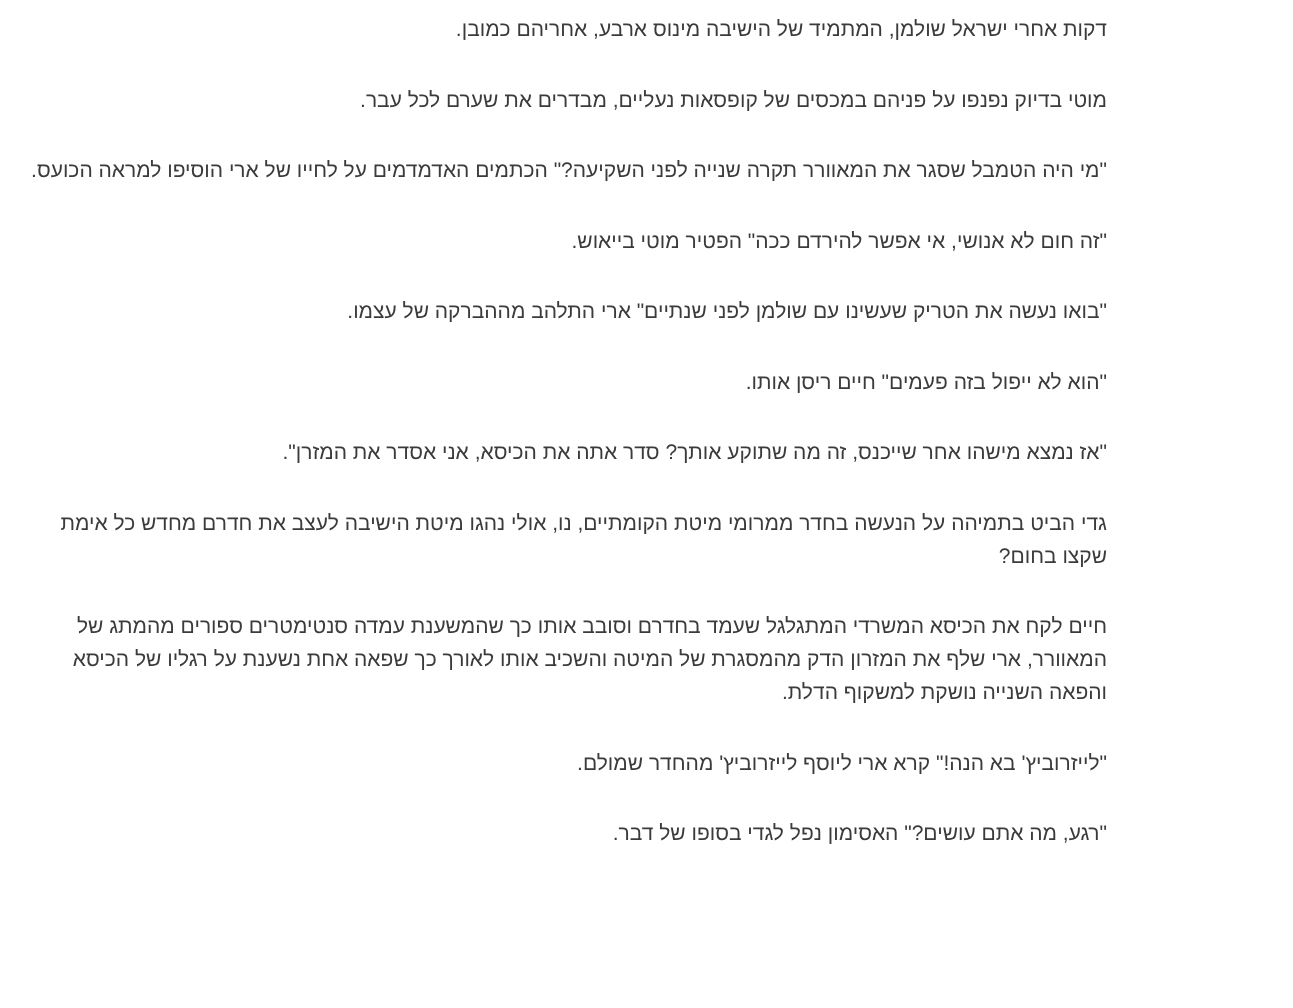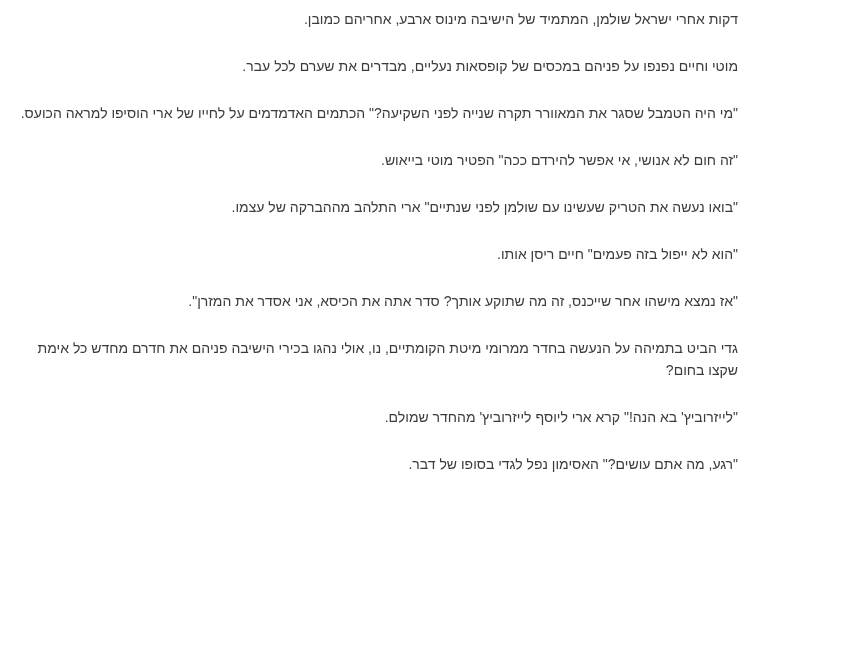--- a/index.html
+++ b/index.html
@@ -26,22 +26,23 @@
     text-align: right;
     unicode-bidi: plaintext;
   }
 </style>
 </head>
 <body style="background: rgb(255, 255, 255);">
 
 <main class="doc" dir="rtl" style="color: rgb(59, 59, 59);">
 
 <p class="para">דקות אחרי ישראל שולמן, המתמיד של הישיבה מינוס ארבע, אחריהם כמובן.</p>
-    <p class="para">מוטי וחיים נפנפו על פניהם במכסים של קופסאות נעליים, מבדרים את שערם לכל עבר.</p>
+    <p class="para">מוטי בדיוק נפנפו על פניהם במכסים של קופסאות נעליים, מבדרים את שערם לכל עבר.</p>
     <p class="para">"מי היה הטמבל שסגר את המאוורר תקרה שנייה לפני השקיעה?" הכתמים האדמדמים על לחייו של ארי הוסיפו למראה הכועס.</p>
     <p class="para">"זה חום לא אנושי, אי אפשר להירדם ככה" הפטיר מוטי בייאוש.</p>
     <p class="para">"בואו נעשה את הטריק שעשינו עם שולמן לפני שנתיים" ארי התלהב מההברקה של עצמו.</p>
     <p class="para">"הוא לא ייפול בזה פעמים" חיים ריסן אותו.</p>
     <p class="para">"אז נמצא מישהו אחר שייכנס, זה מה שתוקע אותך? סדר אתה את הכיסא, אני אסדר את המזרן".</p>
-    <p class="para">גדי הביט בתמיהה על הנעשה בחדר ממרומי מיטת הקומתיים, נו, אולי נהגו בכירי הישיבה פניהם את חדרם מחדש כל אימת שקצו בחום?</p>
+    <p class="para">גדי הביט בתמיהה על הנעשה בחדר ממרומי מיטת הקומתיים, נו, אולי נהגו מיטת הישיבה לעצב את חדרם מחדש כל אימת שקצו בחום?</p>
+    <p class="para">חיים לקח את הכיסא המשרדי המתגלגל שעמד בחדרם וסובב אותו כך שהמשענת עמדה סנטימטרים ספורים מהמתג של המאוורר, ארי שלף את המזרון הדק מהמסגרת של המיטה והשכיב אותו לאורך כך שפאה אחת נשענת על רגליו של הכיסא והפאה השנייה נושקת למשקוף הדלת.</p>
     <p class="para">"לייזרוביץ' בא הנה!" קרא ארי ליוסף לייזרוביץ' מהחדר שמולם.</p>
     <p class="para">"רגע, מה אתם עושים?" האסימון נפל לגדי בסופו של דבר.</p>
   </main>
 
 </body></html>

